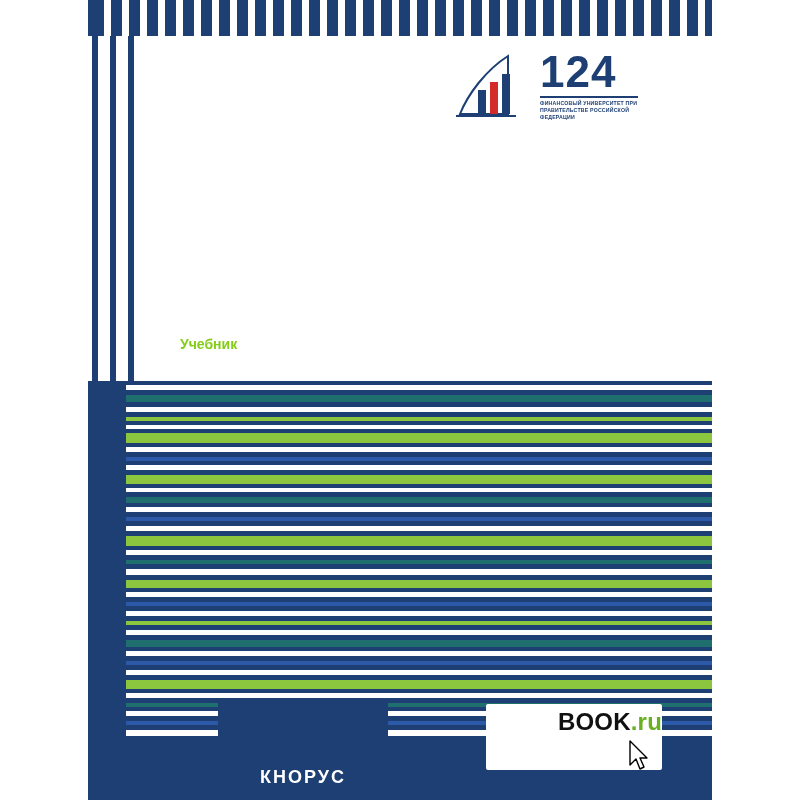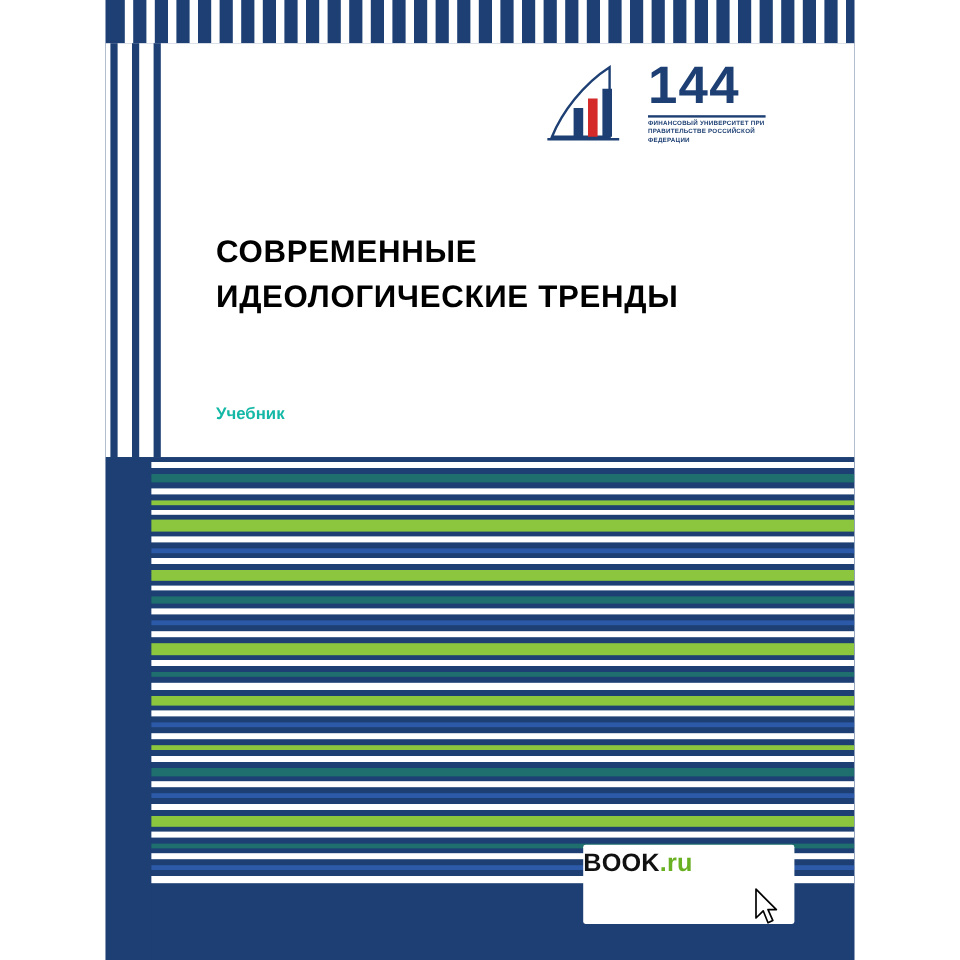--- a/index.html
+++ b/index.html
@@ -101,21 +101,21 @@
   }
   .title .l2 { display: block; }
 
   
   .subtitle {
     position: absolute;
     left: 92px;
     top: 336px;
     font-size: 14px;
     font-weight: bold;
-    color: #14b8a6;
+    color: #84cc16;
   }
 
   
   .logo {
     position: absolute;
     left: 368px;
     top: 48px;
     width: 200px;
     height: 86px;
   }
@@ -208,22 +208,22 @@
     width: 176px;
     height: 66px;
     background: #ffffff;
     border-radius: 2px;
   }
   .watermark .wm-title {
     position: absolute;
     left: 0;
     top: 4px;
     width: 176px;
-    text-align: left;
-    font-size: 21px;
+    text-align: right;
+    font-size: 24px;
     font-weight: bold;
     color: #111111;
     letter-spacing: 0.2px;
   }
   .watermark .wm-title .ru { color: #6ab023; }
   .watermark .wm-sub {
     position: absolute;
     left: 0;
     top: 36px;
     width: 176px;
@@ -294,30 +294,26 @@
     </div>
 
     <div class="logo">
       <svg class="sail" viewBox="0 0 80 68">
         <path d="M52 2 C30 16 12 40 4 60 L52 60 Z" fill="none" stroke="#1d3f73" stroke-width="2"></path>
         <path d="M22 36 L30 36 L30 60 L22 60 Z" fill="#1d3f73"></path>
         <path d="M34 28 L42 28 L42 60 L34 60 Z" fill="#d42a2a"></path>
         <path d="M46 20 L54 20 L54 60 L46 60 Z" fill="#1d3f73"></path>
         <path d="M0 62 L60 62" stroke="#1d3f73" stroke-width="2" fill="none"></path>
       </svg>
-      <div class="num">144</div>
+      <div class="num">124</div>
       <div class="rule"></div>
       <div class="caption">ФИНАНСОВЫЙ УНИВЕРСИТЕТ ПРИ ПРАВИТЕЛЬСТВЕ РОССИЙСКОЙ ФЕДЕРАЦИИ</div>
     </div>
 
 
-    <div class="title">
-      <span class="l1">СОВРЕМЕННЫЕ</span>
-      <span class="l2">ИДЕОЛОГИЧЕСКИЕ ТРЕНДЫ</span>
-    </div>
 
     <div class="subtitle">Учебник</div>
 
     <div class="stripe-field">
       <div class="hstripe" style="top:4px;height:5px;background:#ffffff"></div>
       <div class="hstripe" style="top:14px;height:7px;background:#1f6f6f"></div>
       <div class="hstripe" style="top:26px;height:5px;background:#ffffff"></div>
       <div class="hstripe" style="top:36px;height:4px;background:#8cc63f"></div>
       <div class="hstripe" style="top:44px;height:4px;background:#ffffff"></div>
       <div class="hstripe" style="top:52px;height:10px;background:#8cc63f"></div>
@@ -347,20 +343,21 @@
       <div class="hstripe" style="top:299px;height:9px;background:#8cc63f"></div>
       <div class="hstripe" style="top:312px;height:5px;background:#ffffff"></div>
       <div class="hstripe" style="top:322px;height:4px;background:#1f6f6f"></div>
       <div class="hstripe" style="top:330px;height:5px;background:#ffffff"></div>
       <div class="hstripe" style="top:340px;height:4px;background:#2c5aa8"></div>
       <div class="hstripe" style="top:349px;height:6px;background:#ffffff"></div>
 
       <div class="edge"></div>
     </div>
 
+    <div class="publisher">КНОРУС</div>
 
   </div>
 
   <div class="watermark">
     <div class="wm-title">
       <span>BOOK</span><span class="ru">.</span><span class="ru">ru</span>
     </div>
   </div>
 
   <svg class="cursor" viewBox="0 0 22 32">

